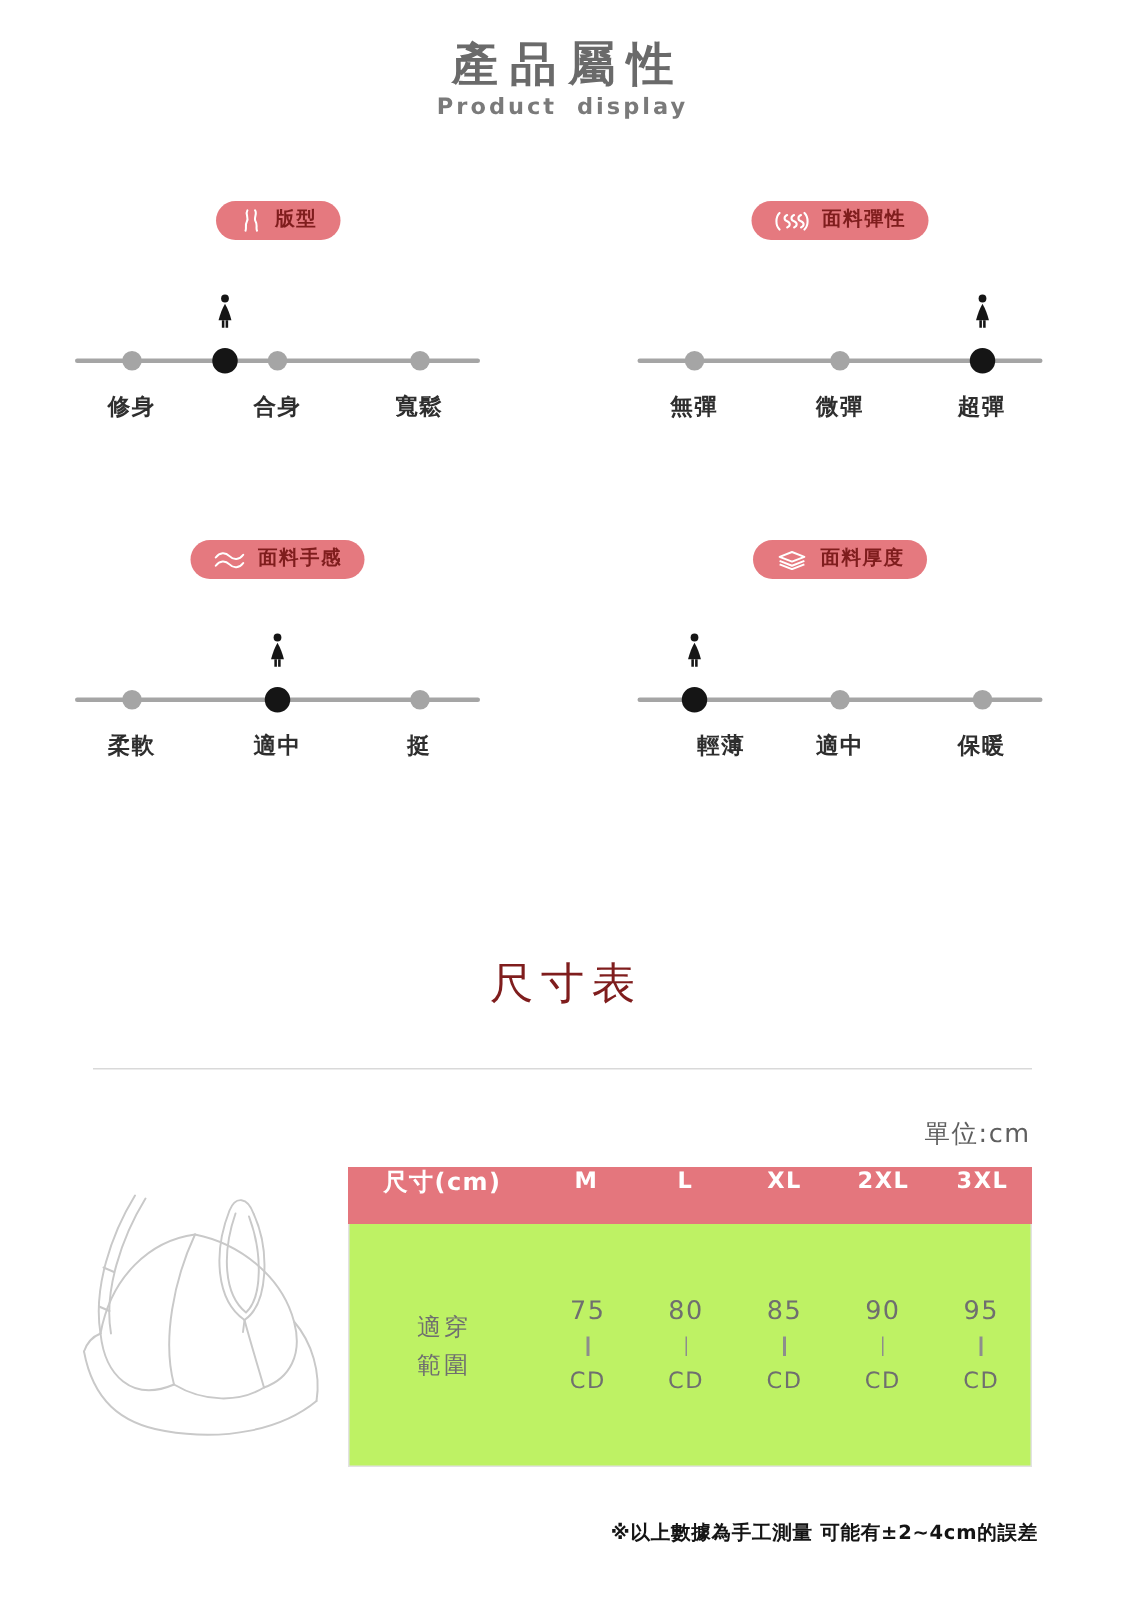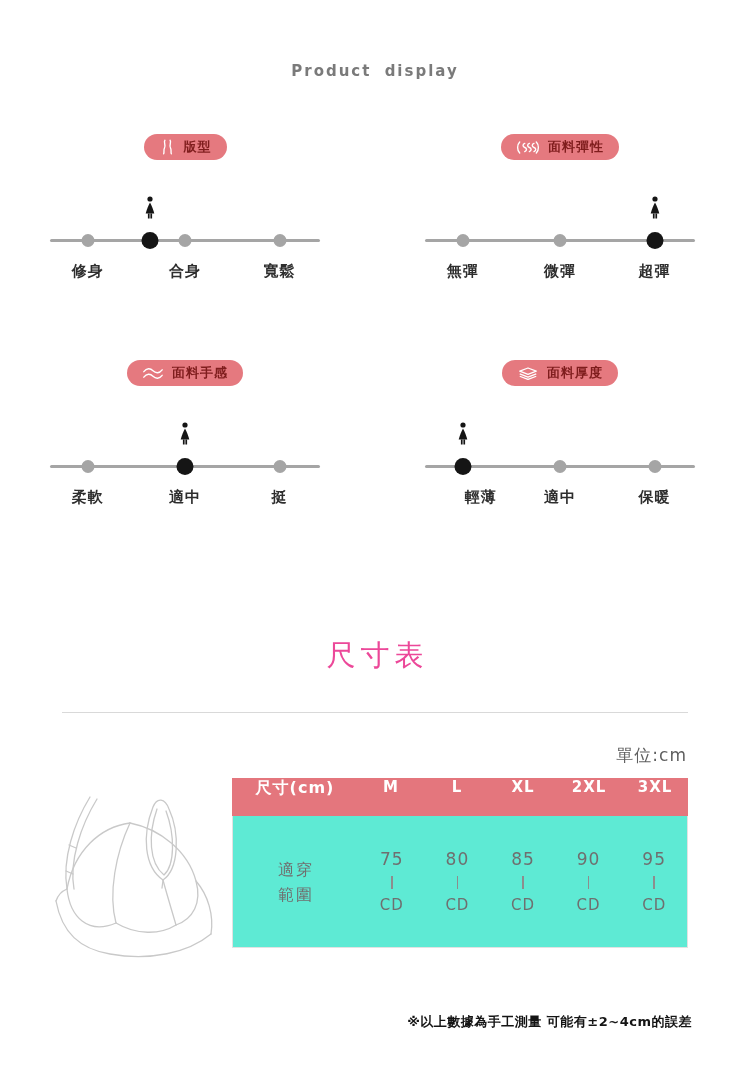--- a/index.html
+++ b/index.html
@@ -30,49 +30,50 @@
     background:#a5a5a5;transform:translateX(-50%);}
   .marker{position:absolute;top:0;bottom:0;width:0;}
   .marker .person{position:absolute;top:36px;left:0;transform:translateX(-50%);}
   .marker .mdot{position:absolute;top:72px;left:0;width:17px;height:17px;border-radius:50%;
     background:#151515;transform:translateX(-50%);}
   .stop-label{position:absolute;top:102px;transform:translateX(-50%);white-space:nowrap;
     font-size:15px;font-weight:700;color:#2e2e2e;letter-spacing:1px;}
 
   
   .size-title{position:absolute;top:636px;left:0;width:100%;text-align:center;
-    font-size:29px;font-weight:500;letter-spacing:5px;text-indent:5px;color:#ec4899;}
+    font-size:29px;font-weight:500;letter-spacing:5px;text-indent:5px;color:#7f1d1d;}
   .size-sub{position:absolute;top:678px;left:0;width:100%;text-align:center;
     font-size:17px;letter-spacing:2px;color:#818181;}
   .divider{position:absolute;top:712px;left:62px;width:626px;height:1px;background:#d9d9d9;}
   .unit{position:absolute;top:744px;right:63px;font-size:17px;color:#5f5f5f;letter-spacing:1px;}
 
   .size-table{position:absolute;top:778px;left:232px;width:456px;}
   .thead{display:flex;height:38px;background:#e4767d;color:#fff;align-items:flex-start;}
   .th{flex:1;text-align:center;font-size:15px;font-weight:700;letter-spacing:1px;}
   .th.lbl{flex:0 0 126px;font-size:16px;}
-  .tbody{display:flex;height:132px;border:1px solid #e2e2e2;border-top:none;
-    background:#5eead4;box-sizing:border-box;}
+  .tbody{display:flex;height:162px;border:1px solid #e2e2e2;border-top:none;
+    background:#bef264;box-sizing:border-box;}
   .row-label{flex:0 0 126px;display:flex;flex-direction:column;justify-content:center;
     align-items:center;color:#6f6f6f;font-size:16px;letter-spacing:2px;line-height:25px;}
   .vcol{flex:1;display:flex;flex-direction:column;justify-content:center;align-items:center;
     color:#6f6f6f;}
   .vcol .num{font-size:17px;letter-spacing:1px;}
   .vcol .sep{width:1.5px;height:13px;background:#8d8d8d;margin:7px 0;}
   .vcol .cd{font-size:15px;letter-spacing:1px;}
 
   .bra{position:absolute;left:36px;top:783px;}
   .note{position:absolute;top:1013px;right:58px;font-size:13px;font-weight:700;
     color:#141414;letter-spacing:0.5px;}
 </style>
 </head>
 <body>
 
 <div class="page">
 
+  <div class="main-title">產品屬性</div>
   <div class="main-sub">Product display</div>
 
   <div class="attr" id="attr0">
     <div class="badge" style="background: rgb(229, 121, 127);">
       <span>
         <svg width="17" height="16" viewBox="0 0 20 18" fill="none" stroke="#fff" stroke-width="1.6" stroke-linecap="round">
           <path d="M7,1 C5,4 8.5,7 6.5,10 C5,12.5 6.5,15 5.5,17"></path>
           <path d="M13,1 C15,4 11.5,7 13.5,10 C15,12.5 13.5,15 14.5,17"></path>
         </svg>
       </span>

